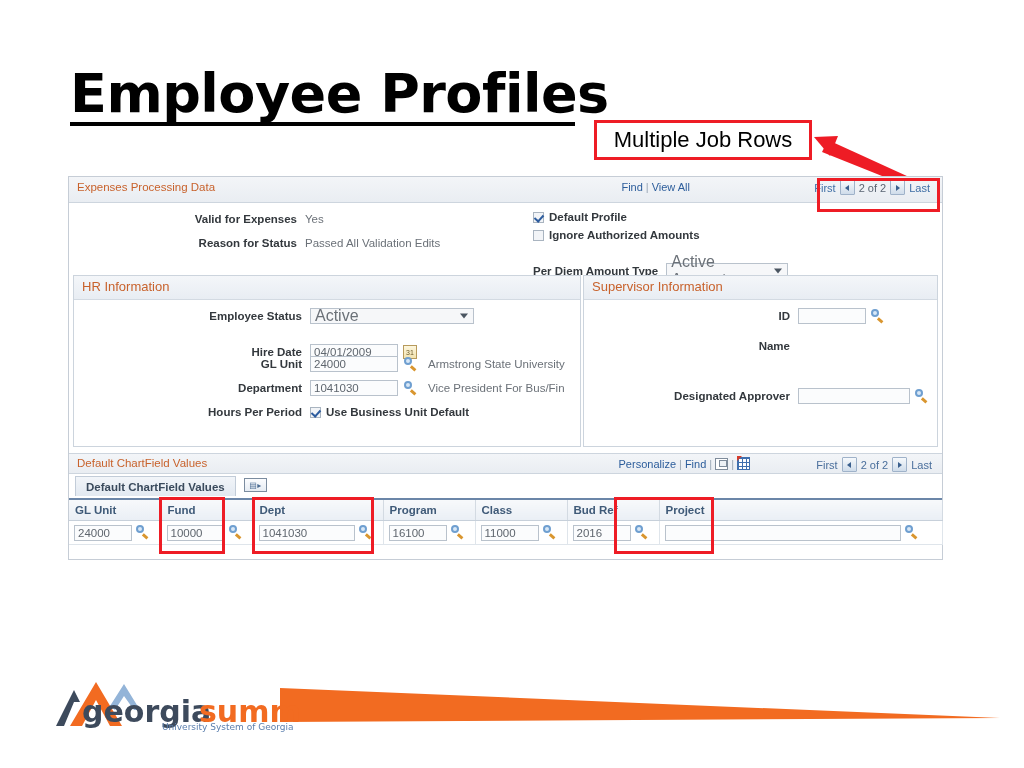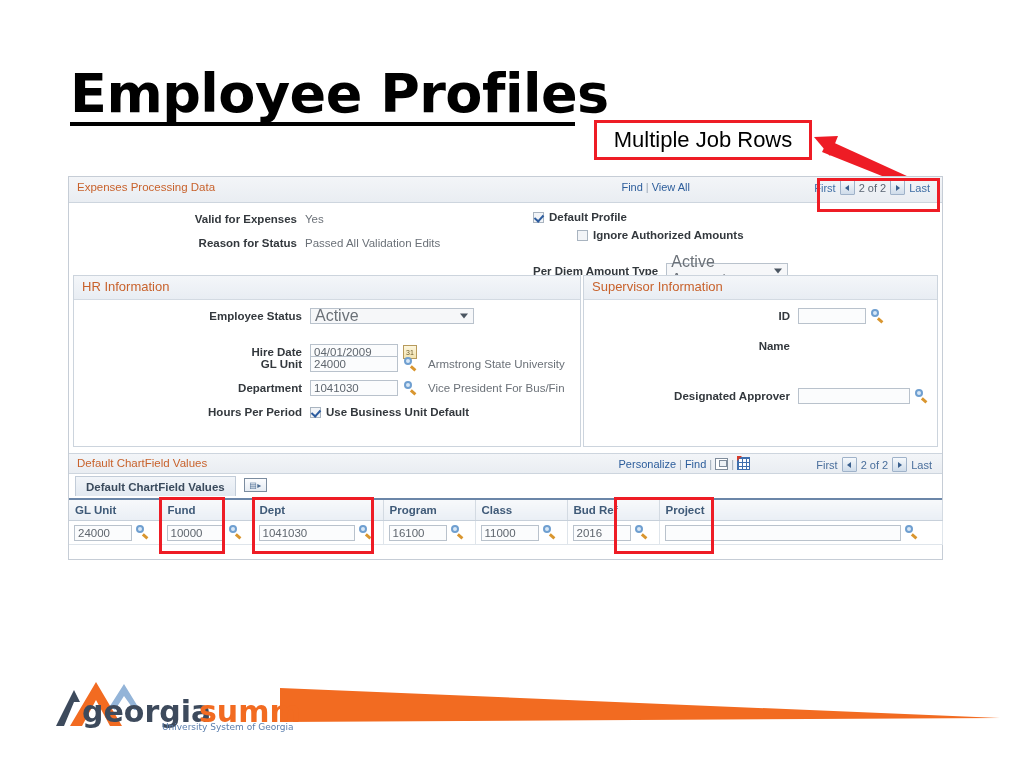--- a/index.html
+++ b/index.html
@@ -500,21 +500,21 @@
     <div class="lv-row" style="left:0px;top:34px;width:470px;">
       <span class="lv-label" style="width:228px;">Reason for Status</span>
       <span class="lv-value">Passed All Validation Edits</span>
     </div>
 
     <div class="chk-row" style="left:464px;top:8px;">
       <span class="chkbox checked"></span>
       <span>Default Profile</span>
     </div>
 
-    <div class="chk-row" style="left:464px;top:26px;margin-left:44px;">
+    <div class="chk-row" style="left:464px;top:26px;">
       <span class="chkbox"></span>
       <span>Ignore Authorized Amounts</span>
     </div>
 
     <div class="lv-row" style="left:464px;top:60px;">
       <span class="lv-label" style="width:auto;">Per Diem Amount Type</span>
       <span class="ddl" style="width:122px;">Active Amounts</span>
     </div>
   </div>
 

